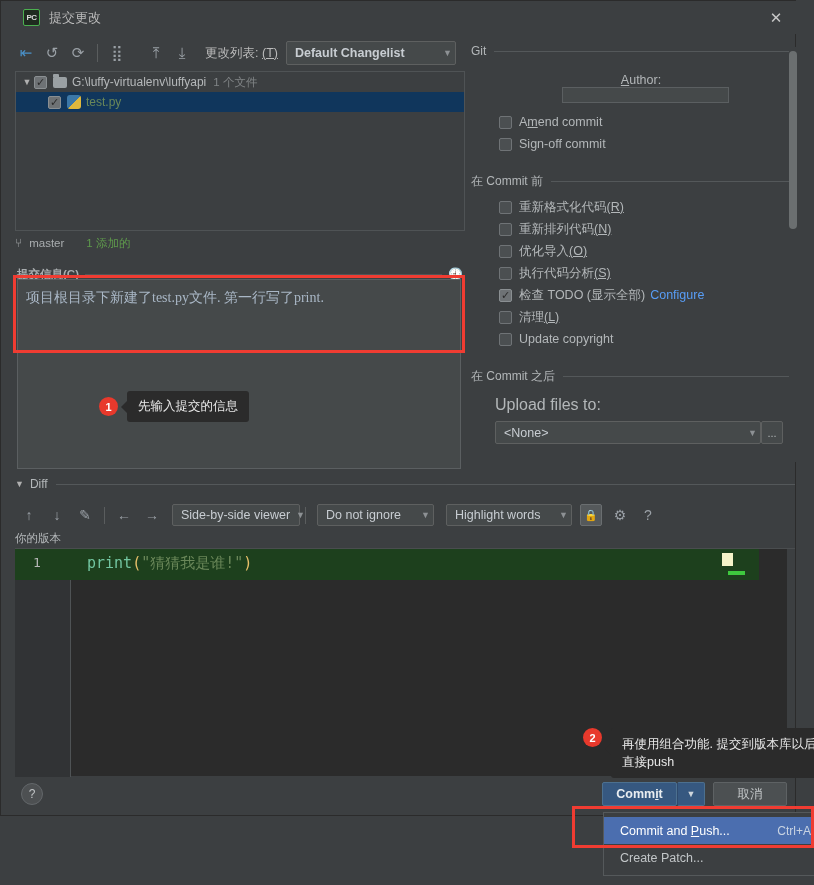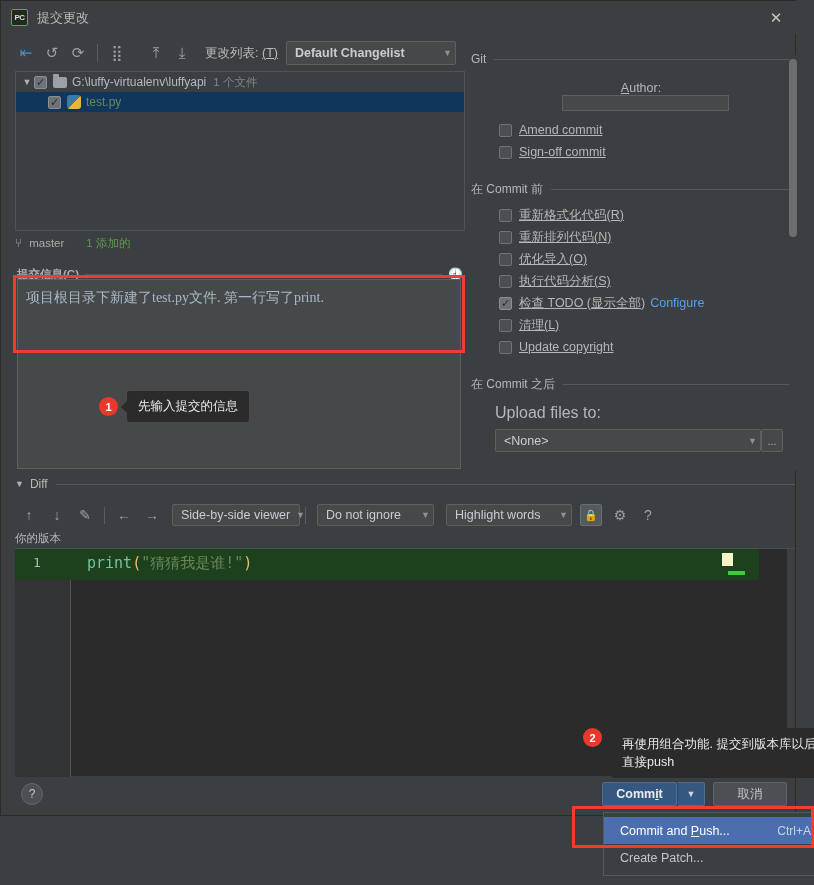--- a/index.html
+++ b/index.html
@@ -16,21 +16,21 @@
   .window {
     position: absolute; left: 0; top: 0; width: 796px; height: 816px;
     background: #3c3f41; border: 1px solid #2b2b2b;
   }
   .titlebar {
     position: absolute; left: 0; top: 0; width: 796px; height: 33px;
     background: #3c3f41;
     display: flex; align-items: center;
   }
   .pc-icon {
-    margin-left: 10px; width: 17px; height: 17px; border-radius: 2px;
+    margin-left: 22px; width: 17px; height: 17px; border-radius: 2px;
     background: #1f2b1f; border: 1px solid #4caf50;
     display:flex; align-items:center; justify-content:center;
     font-size: 8px; font-weight: bold; color: #dcdcdc; letter-spacing:-0.5px;
   }
   .title-text { margin-left: 9px; font-size: 13px; color: #bbbbbb; }
   .close-btn {
     position: absolute; right: 0px; top: 0; width: 42px; height: 33px;
     display:flex; align-items:center; justify-content:center;
     color: #c8c8c8; font-size: 15px; cursor: pointer;
   }
@@ -127,34 +127,34 @@
     position: relative; margin-left: 9px; background: #2b2b2b; color: #e8e8e8;
     font-size: 12.5px; padding: 7px 11px; border-radius: 3px; white-space: nowrap;
   }
   .callout .bubble:before {
     content:""; position:absolute; left:-6px; top:50%; transform: translateY(-50%);
     border-top:6px solid transparent; border-bottom:6px solid transparent; border-right:6px solid #2b2b2b;
   }
   #callout-1 { left: 98px; top: 390px; }
 
   
-  .gitpanel { position: absolute; left: 470px; top: 42px; width: 326px; height: 430px; margin-top: 8px; }
+  .gitpanel { position: absolute; left: 470px; top: 42px; width: 326px; height: 430px; }
   .group-head { display: flex; align-items: center; height: 16px; }
   .group-head .gt { font-size: 12px; color: #b3b7b9; padding-right: 8px; }
   .group-head .gl { flex: 1; height: 1px; background: #54585a; }
   .row-field { display: flex; align-items: center; margin-top: 14px; padding-left: 22px; flex-direction: column; }
   .row-field .lab { font-size: 12.5px; color: #b3b7b9; margin-right: 8px; }
   .row-field .lab u { text-decoration: underline; }
   .txt-input {
     flex: 1; height: 21px; background: #45494a; border: 1px solid #5b5f61;
     color: #c8cdd2; font-size: 12px; padding: 0 5px;
   }
   .chk-row { display:flex; align-items:center; padding-left: 28px; height: 22px; }
   .chk-row .cbx { margin-right: 7px; }
-  .chk-row .ctext { font-size: 12.5px; color: #b3b7b9; text-decoration: underline; }
+  .chk-row .ctext { font-size: 12.5px; color: #b3b7b9; }
   .chk-row .ctext u { text-decoration: underline; }
   .chk-row .link { color: #589df6; font-size: 12.5px; margin-left: 5px; cursor: pointer; }
 
   .scroll-track {
     position: absolute; right: 0px; top: 4px; width: 8px; height: 415px; background: #3c3f41;
   }
   .scroll-thumb {
     position: absolute; right: 0px; top: 4px; width: 8px; height: 178px;
     background: #6b6f70; border-radius: 4px;
   }

